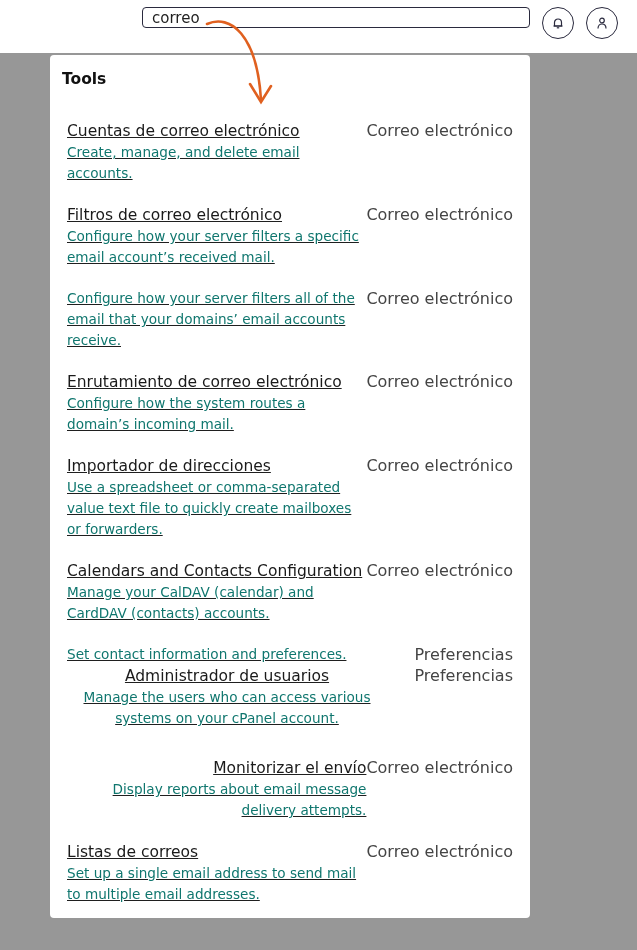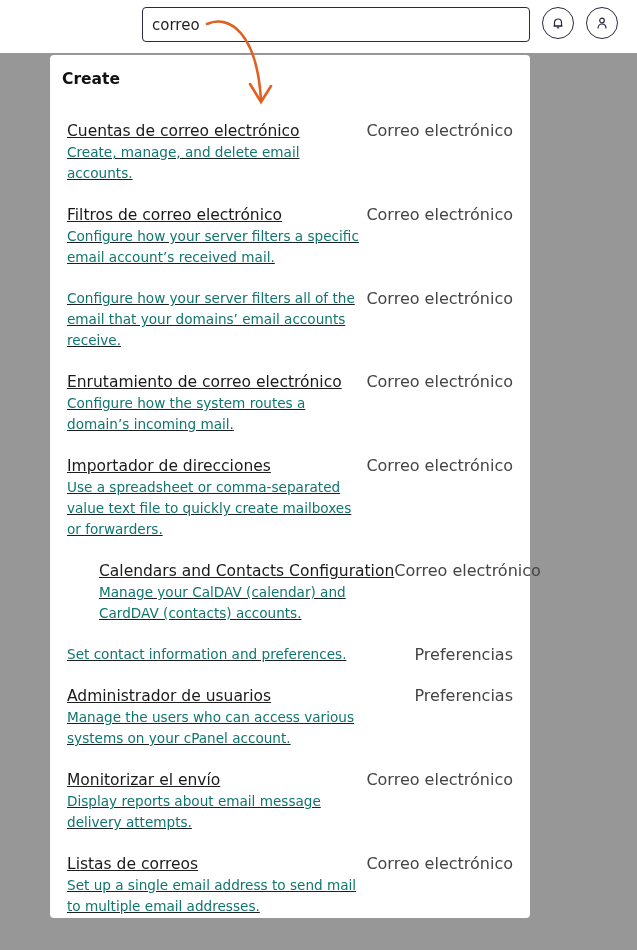--- a/index.html
+++ b/index.html
@@ -7,21 +7,21 @@
       width: 637px; height: 950px; overflow: hidden;
       font-family: "DejaVu Sans", "Liberation Sans", sans-serif;
       background: #979797;
       color: #1f1f1f;
     }
     .header {
       position: absolute; left: 0; top: 0; width: 637px; height: 53px;
       background: #ffffff;
     }
     .search-box {
-      position: absolute; left: 142px; top: 7px; width: 388px; height: 35px;
+      position: absolute; left: 142px; top: 7px; width: 388px; height: 21px;
       border: 1px solid #2a2a3e; border-radius: 4px; background: #fff;
       display: flex; align-items: center; padding-left: 9px;
     }
     .search-input {
       border: none; outline: none; background: transparent;
       font-family: "DejaVu Sans", "Liberation Sans", sans-serif;
       font-size: 15px; color: #1f1f1f; width: 100%; height: 100%;
     }
     .icon-btn {
       position: absolute; top: 7px; width: 32px; height: 32px;
@@ -78,21 +78,21 @@
   </div>
   <div class="icon-btn user-btn">
     <svg viewBox="0 0 14 14" fill="none" stroke="#2a2a3e" stroke-width="1.2">
       <circle cx="7" cy="4.5" r="2.3"></circle>
       <path d="M3 12.5 C3 9.5 4.8 8 7 8 C9.2 8 11 9.5 11 12.5"></path>
     </svg>
   </div>
 </div>
 
 <div class="dropdown">
-  <div class="dropdown-title">Create</div>
+  <div class="dropdown-title">Tools</div>
 
   <div class="result" style="margin-top:19px;">
     <div class="result-left">
       <div class="result-title">Cuentas de correo electrónico</div>
       <div class="result-desc">Create, manage, and delete email accounts.</div>
     </div>
     <div class="result-category">Correo electrónico</div>
   </div>
 
   <div class="result" style="margin-top:20px;">
@@ -119,44 +119,44 @@
   </div>
 
   <div class="result" style="margin-top:20px;">
     <div class="result-left">
       <div class="result-title">Importador de direcciones</div>
       <div class="result-desc">Use a spreadsheet or comma-separated value text file to quickly create mailboxes or forwarders.</div>
     </div>
     <div class="result-category">Correo electrónico</div>
   </div>
 
-  <div class="result" style="margin-top:20px;margin-left:32px;">
+  <div class="result" style="margin-top:20px;">
     <div class="result-left">
       <div class="result-title">Calendars and Contacts Configuration</div>
       <div class="result-desc">Manage your CalDAV (calendar) and CardDAV (contacts) accounts.</div>
     </div>
     <div class="result-category">Correo electrónico</div>
   </div>
 
   <div class="result" style="margin-top:20px;">
     <div class="result-left">
       <div class="result-desc">Set contact information and preferences.</div>
     </div>
     <div class="result-category">Preferencias</div>
   </div>
 
-  <div class="result" style="margin-top:20px;">
+  <div class="result" style="text-align:center;">
     <div class="result-left">
       <div class="result-title">Administrador de usuarios</div>
       <div class="result-desc">Manage the users who can access various systems on your cPanel account.</div>
     </div>
     <div class="result-category">Preferencias</div>
   </div>
 
-  <div class="result" style="margin-top:20px;">
+  <div class="result" style="margin-top:28px;text-align:right;">
     <div class="result-left">
       <div class="result-title">Monitorizar el envío</div>
       <div class="result-desc">Display reports about email message delivery attempts.</div>
     </div>
     <div class="result-category">Correo electrónico</div>
   </div>
 
   <div class="result" style="margin-top:20px;">
     <div class="result-left">
       <div class="result-title">Listas de correos</div>

